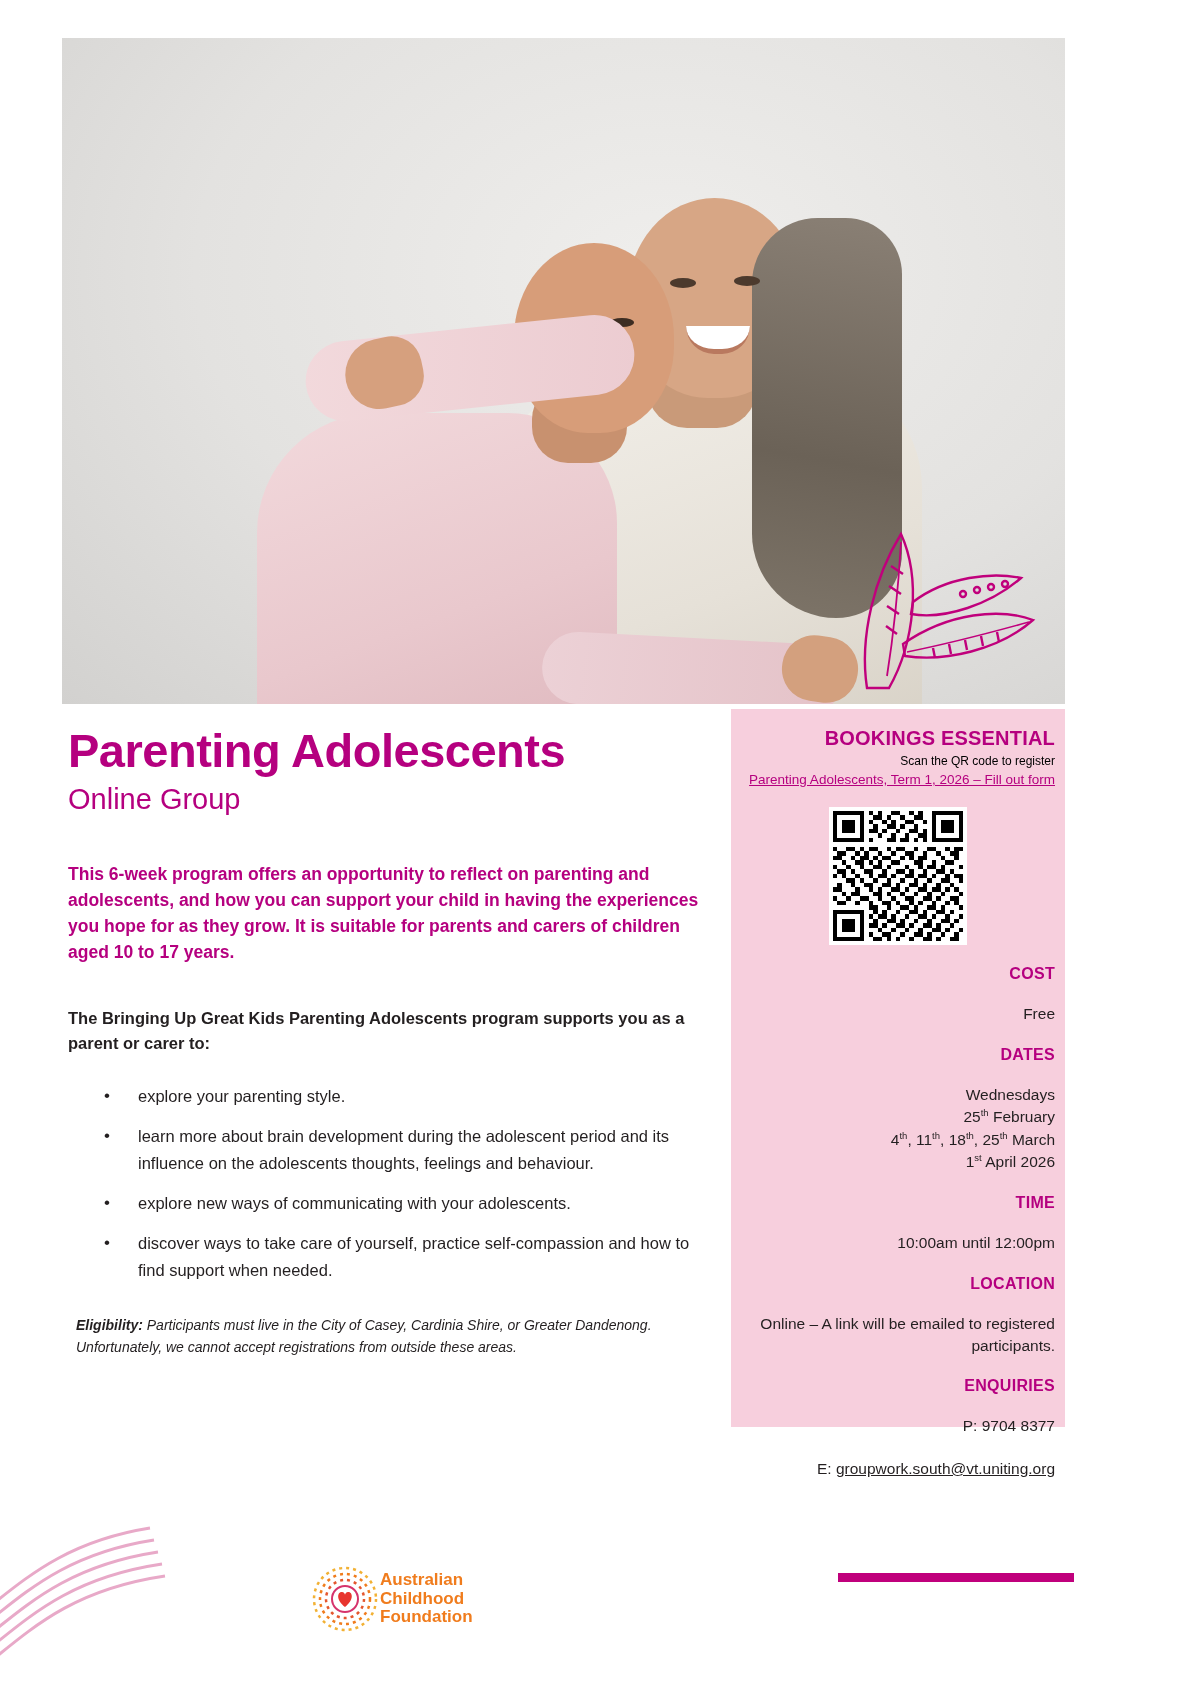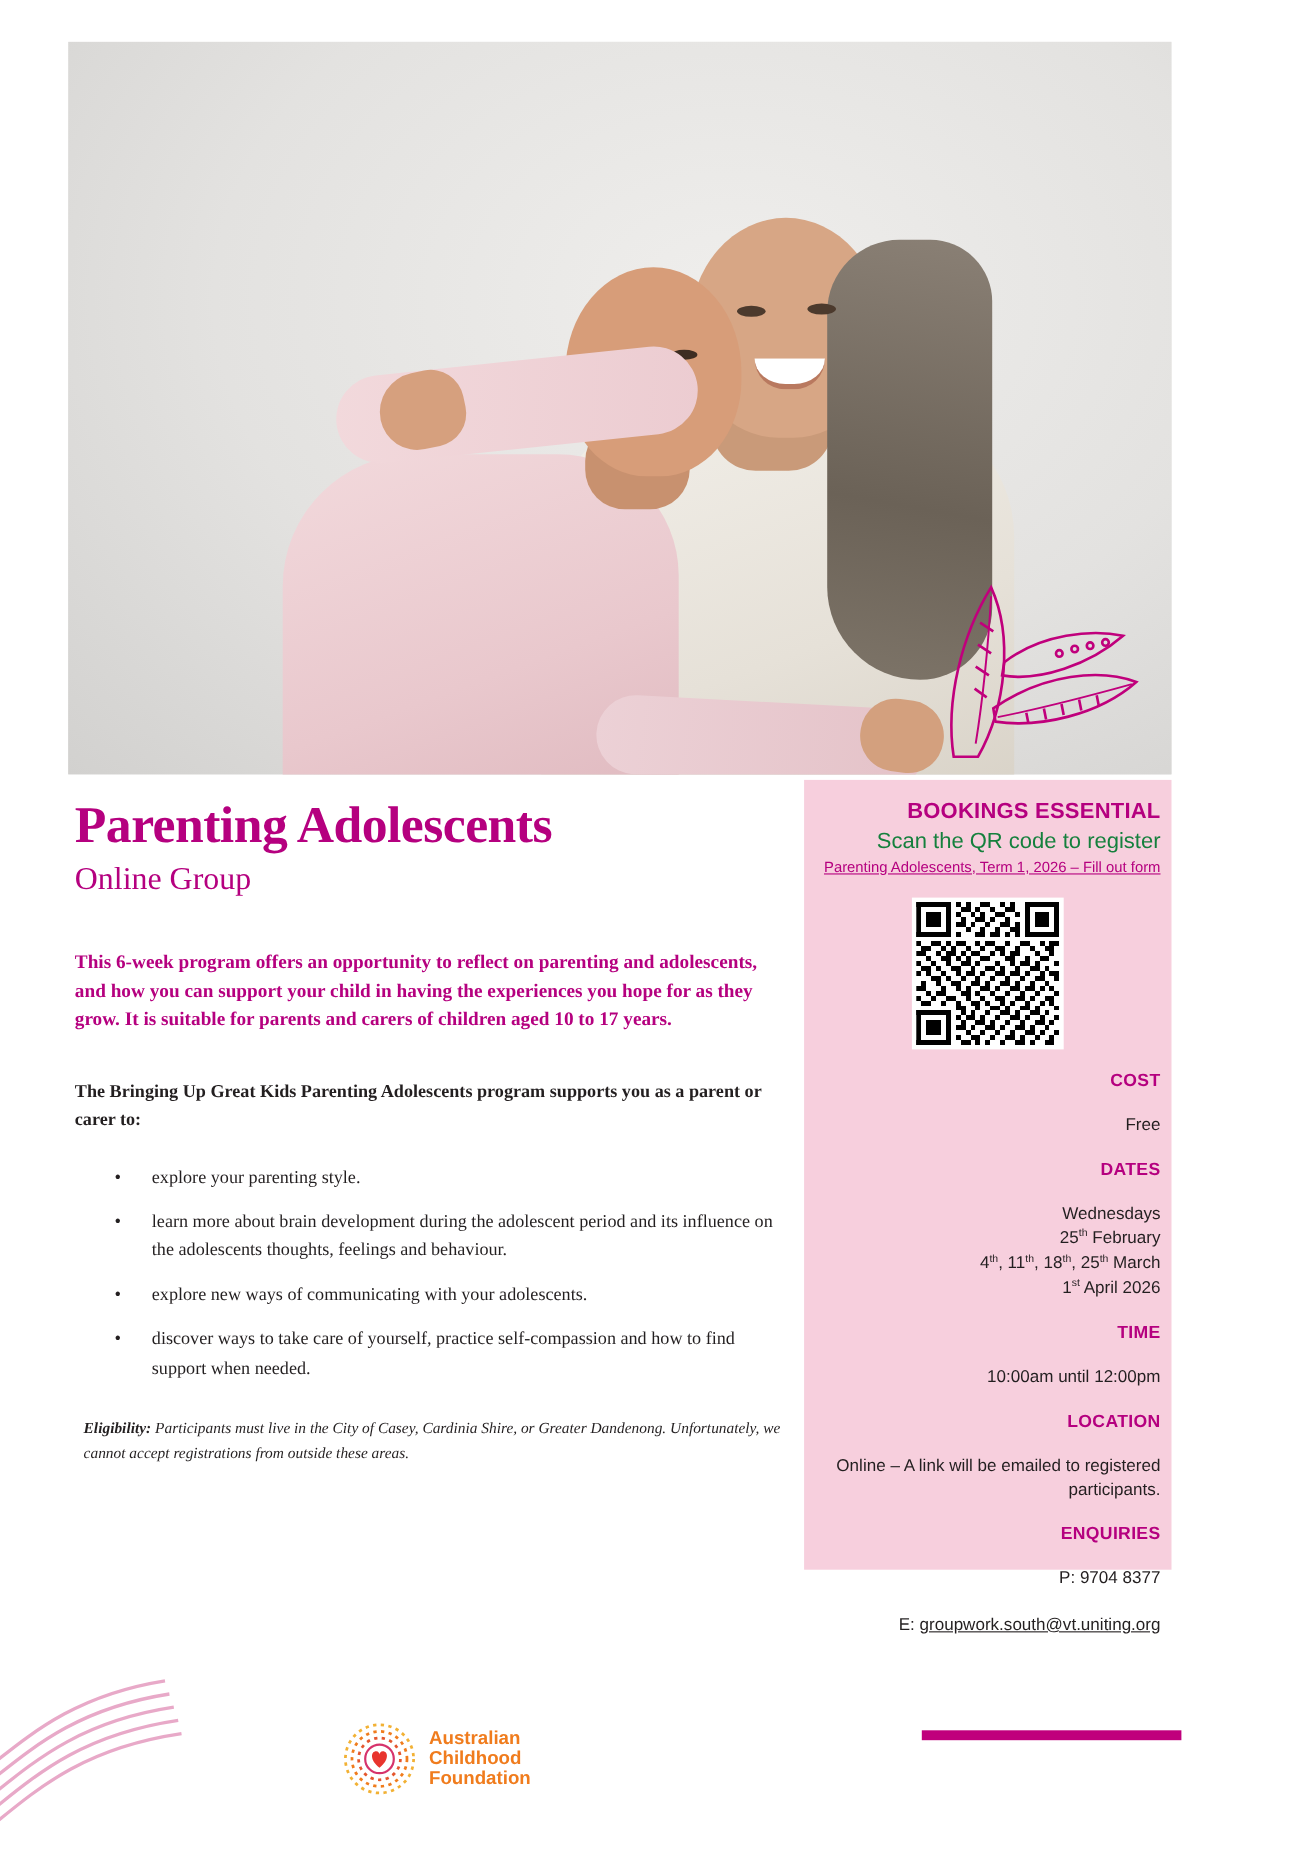--- a/index.html
+++ b/index.html
@@ -160,21 +160,20 @@
     position: absolute;
     right: 26px; bottom: 8px;
     width: 210px; height: 180px;
   }
 
   
   .left-col {
     position: absolute;
     left: 68px; top: 726px;
     width: 645px;
-    font-family: Liberation Serif, serif;
   }
   .title-main {
     font-size: 47px;
     font-weight: bold;
     color: #b5007f;
     letter-spacing: -0.5px;
     line-height: 1.05;
     margin: 0;
   }
   .title-sub {
@@ -238,22 +237,22 @@
     text-align: right;
     padding: 18px 10px 20px 10px;
   }
   .panel .hdr {
     font-size: 20px;
     font-weight: bold;
     color: #b5007f;
     letter-spacing: 0.2px;
   }
   .panel .scan {
-    font-size: 20px;
-    color: #15803d;
+    font-size: 12px;
+    color: #000000;
     margin-top: 4px;
   }
   .panel .formlink {
     font-size: 13.5px;
     color: #b5007f;
     text-decoration: underline;
     line-height: 1.35;
     margin-top: 3px;
     display: block;
   }
@@ -284,21 +283,21 @@
   .mail {
     color: #231f20;
     text-decoration: underline;
   }
 
   
   .acf-logo {
     position: absolute;
     left: 310px; top: 1560px;
     width: 200px; height: 78px;
-    display: flex; align-items: center; gap: 10px;
+    display: flex; align-items: center; 
   }
   .acf-mark { width: 70px; height: 70px; }
   .acf-text {
     font-size: 17px;
     font-weight: bold;
     color: #f07c1d;
     line-height: 1.1;
   }
   .uniting-logo {
     position: absolute;

